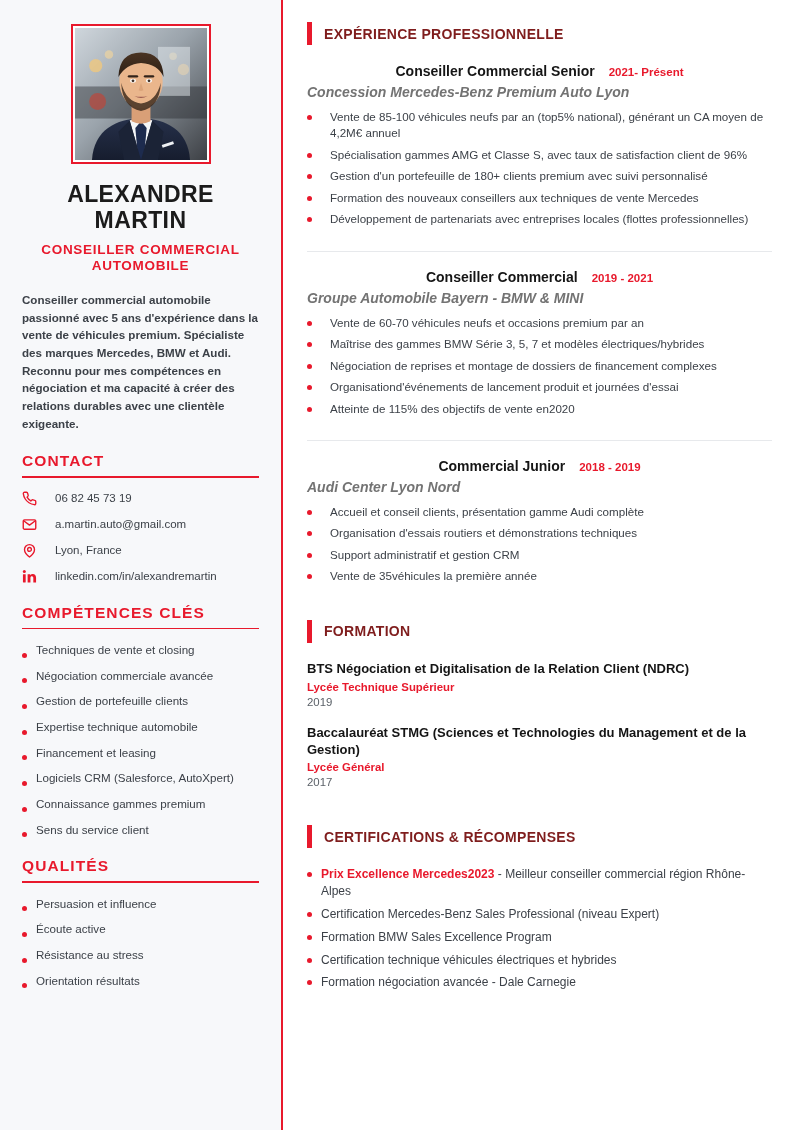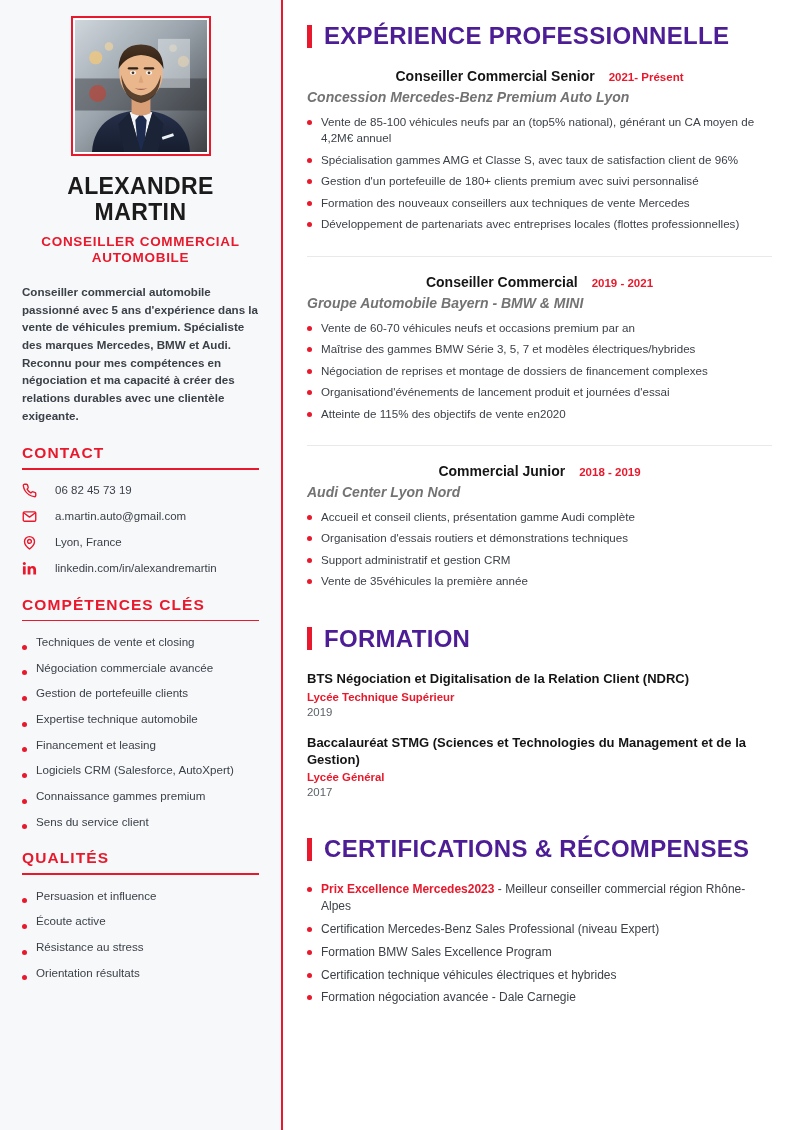--- a/index.html
+++ b/index.html
@@ -22,21 +22,21 @@
     box-sizing: border-box;
   }
 
   
   .sidebar {
     width: 283px;
     flex: 0 0 283px;
     background: #f7f8fa;
     border-right: 2px solid #e8192c;
     box-sizing: border-box;
-    padding: 16px 22px 20px 22px;
+    padding: 24px 22px 20px 22px;
   }
 
   .photo-wrap {
     display: flex;
     justify-content: center;
     margin-bottom: 18px;
   }
   .photo-frame {
     width: 140px;
     height: 140px;
@@ -169,24 +169,24 @@
     gap: 12px;
     margin: 0 0 18px 0;
   }
   .heading-bar {
     width: 5px;
     height: 23px;
     background: #e8192c;
     flex: 0 0 5px;
   }
   .heading-text {
-    font-size: 24px;
+    font-size: 14px;
     font-weight: bold;
     letter-spacing: 0.3px;
-    color: #4c1d95;
+    color: #7f1d1d;
   }
 
   .job { padding-bottom: 2px; }
   .job-divider {
     height: 1px;
     background: #e7e9ec;
     margin: 16px 0 17px 0;
   }
   .job-top {
     display: flex;
@@ -210,21 +210,21 @@
     font-size: 14px;
     font-weight: bold;
     font-style: italic;
     color: #737373;
     margin-bottom: 9px;
   }
   .job-bullets { }
   .job-bullet {
     display: flex;
     align-items: flex-start;
-    gap: 9px;
+    gap: 18px;
     margin-bottom: 5px;
   }
   .job-bullet .dot { margin-top: 6px; }
   .job-bullet-text {
     font-size: 11.6px;
     line-height: 1.42;
     color: #3c4148;
   }
 
   .edu-item { margin-bottom: 17px; }

